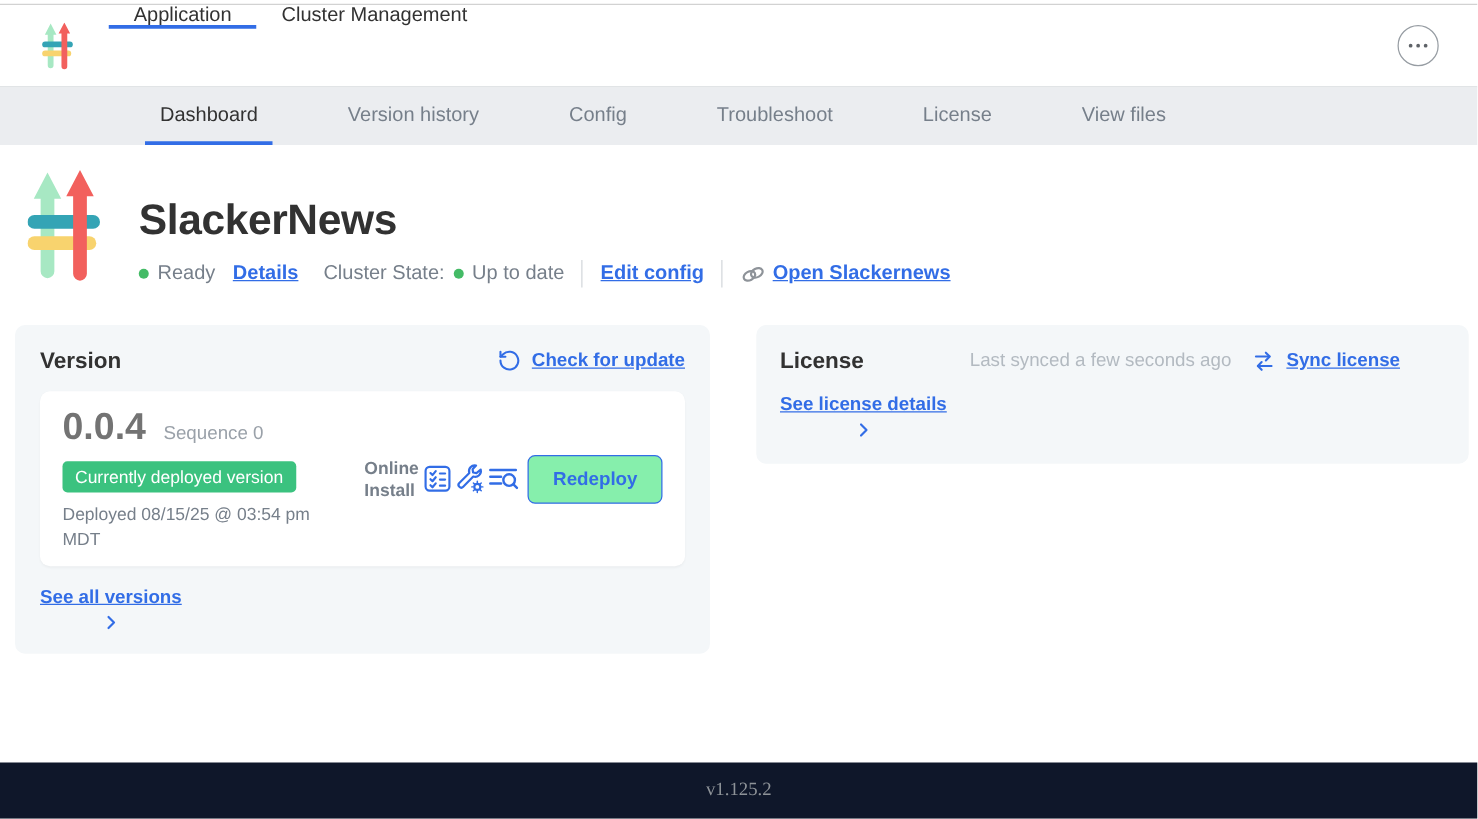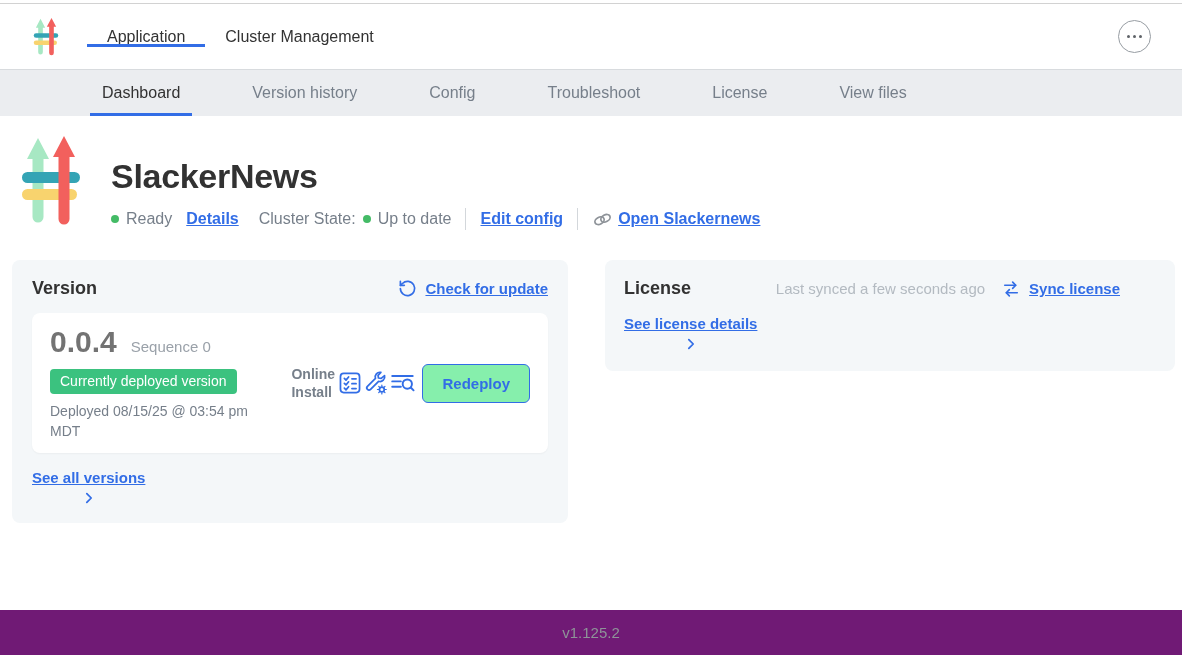--- a/index.html
+++ b/index.html
@@ -10,21 +10,21 @@
     color: #323232;
     position: relative;
     overflow: hidden;
   }
   .top-strip { height: 4px; background:#fff; border-bottom: 1px solid #d2d2d2; }
 
   
   .navbar {
     height: 66px;
     display: flex;
-    align-items: center;
+    align-items: flex-start;
     border-bottom: 1px solid #d8dbde;
     background: #fff;
     padding-left: 33px;
     padding-right: 31px;
   }
   .nav-logo { align-self: center; width: 26px; height: 38px; margin-right: 28px; }
   .nav-tabs { display: flex; }
   .nav-tab {
     padding: 0 20px;
     display: flex; align-items: center;
@@ -40,21 +40,21 @@
     width: 33px; height: 33px; border-radius: 50%;
     border: 1.5px solid #979da3; background: #fff;
     display: flex; align-items: center; justify-content: center; gap: 2.5px;
     cursor: pointer;
   }
   .menu-btn i { width: 3.2px; height: 3.2px; border-radius: 50%; background: #5f6368; }
 
   
   .subnav {
     height: 46px; background: #ebedf0;
-    display: flex; padding-left: 90px;
+    display: flex; padding-left: 116px;
   }
   .sub-tab {
     padding: 0 12px; margin-right: 48px;
     display: flex; align-items: center;
     font-size: 16px; color: #767f8a;
     position: relative; cursor: pointer; white-space: nowrap;
   }
   .sub-tab.active { color: #323232; }
   .sub-tab.active::after {
     content: ""; position: absolute; left: 0; right: 0; bottom: 0;
@@ -129,23 +129,23 @@
     display: inline-flex; align-items: center; gap: 4px;
     background: #dcdee2; color: #323232; font-size: 14px; font-weight: 700;
     padding: 3px 8px 4px 6px; border-radius: 3px;
   }
   .expiry { font-size: 15px; color: #9aa1a9; }
   .license-card .card-link { margin-left: 7px; }
 
   
   .footer {
     position: absolute; left: 0; right: 0; bottom: 0; height: 45px;
-    background: #701a75;
+    background: #0f172a;
     display: flex; align-items: center; justify-content: center;
-    font-size: 15px; color: #8e9398;
+    font-size: 15px; color: #8e9398; font-family: Liberation Serif, serif;
   }
 </style>
 </head>
 <body>
 
 <div class="top-strip"></div>
 
 <div class="navbar">
   <svg class="nav-logo" viewBox="0 0 58 90" aria-hidden="true">
     <path d="M16 2 L27 23 L21.5 23 L21.5 81 A5.5 5.5 0 0 1 10.5 81 L10.5 23 L5 23 Z" fill="#a7e8c3"></path>

